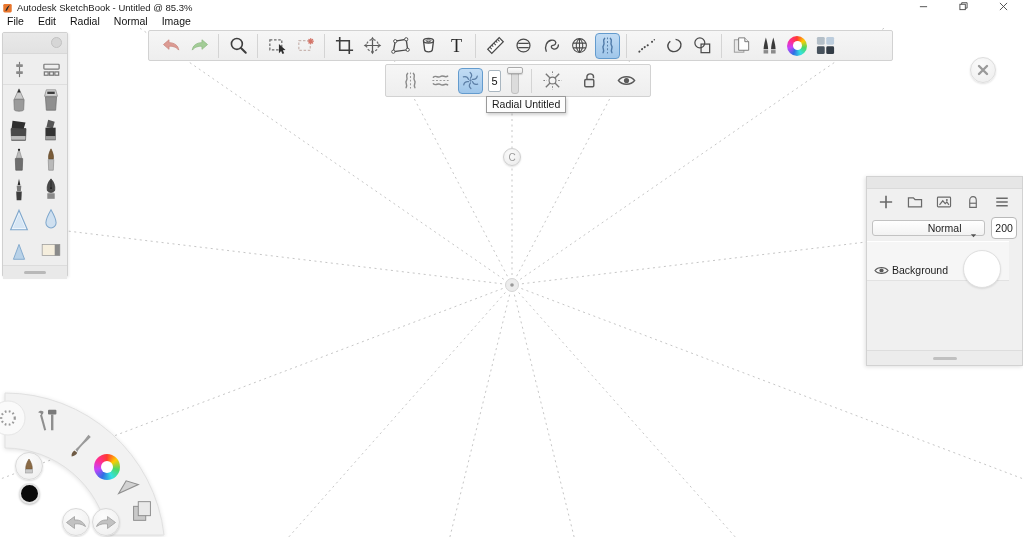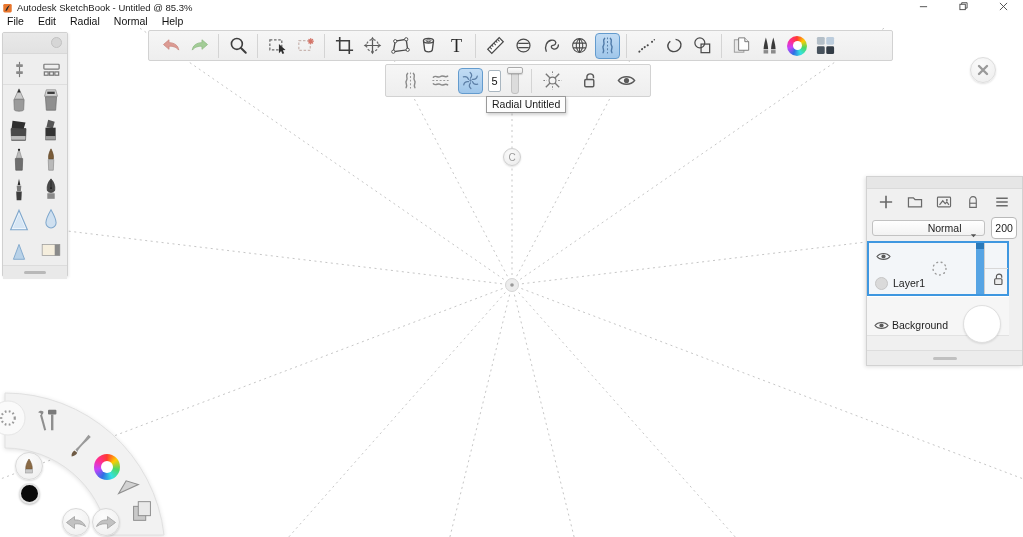--- a/index.html
+++ b/index.html
@@ -178,21 +178,21 @@
         </svg>
       </div>
   </div>
 </div>
 
 <div class="menubar" id="menubar">
     <span class="menu-item">File</span>
     <span class="menu-item">Edit</span>
     <span class="menu-item">Radial</span>
     <span class="menu-item">Normal</span>
-    <span class="menu-item">Help</span>
+    <span class="menu-item">Image</span>
   </div>
 
 <div class="main-toolbar" id="main-toolbar">
     <span class="tool">
       <svg viewBox="0 0 22 22">
         <path d="M8.4 5 L8.4 8 C14.2 8.1 18 11 18.6 15.8 C15.6 12.4 12 11.5 8.4 11.9 L8.4 15 L2.6 10 Z" fill="#dc9b93" stroke="#c9857d" stroke-width="0.8"></path>
       </svg>
     </span>
     <span class="tool">
       <svg viewBox="0 0 22 22">
@@ -618,40 +618,20 @@
   <div class="lp-controls">
     <div class="blend-select">
       <span class="blend-label">Normal</span>
       <span class="dd-arrow"><svg viewBox="0 0 10 10">
             <path d="M2 3.5 L5 7 L8 3.5 Z" fill="#555"></path>
           </svg></span>
     </div>
     <div class="opacity-box">200</div>
   </div>
   <div class="rows-wrap">
-    <div class="layer-row row-layer1">
-      <span class="layer-eye" style="left:6px;top:5px;"><svg viewBox="0 0 22 22" fill="none">
-            <path d="M2.5 11 C6.5 5.8 15.5 5.8 19.5 11 C15.5 16.2 6.5 16.2 2.5 11 Z" stroke="#5a5a5a" stroke-width="1.4"></path>
-            <circle cx="11" cy="11" r="2.7" fill="#5a5a5a"></circle>
-          </svg></span>
-      <span class="spinner"><svg viewBox="0 0 22 22" fill="none">
-            <circle cx="11" cy="11" r="7.5" stroke="#9a9a9a" stroke-width="1.6" stroke-dasharray="1 4.2" stroke-linecap="round"></circle>
-          </svg></span>
-      <span class="color-dot"></span>
-      <span class="layer-label" style="left:24px;top:34px;">Layer1</span>
-      <span class="blue-bar"></span>
-      <span class="lock-cell">
-        <span class="tool">
-            <svg viewBox="0 0 22 22" fill="none">
-              <rect x="6" y="10" width="9.5" height="7.5" rx="1.2" stroke="#5a5a5a" stroke-width="1.5" fill="#ececec"></rect>
-              <path d="M8.3 10 V7.2 C8.3 2.9 15.2 3.1 15.2 7.2 V8.6" stroke="#5a5a5a" stroke-width="1.5"></path>
-            </svg>
-          </span>
-      </span>
-    </div>
     <div class="layer-row row-bg">
       <span class="layer-eye" style="left:6px;top:20px;"><svg viewBox="0 0 22 22" fill="none">
             <path d="M2.5 11 C6.5 5.8 15.5 5.8 19.5 11 C15.5 16.2 6.5 16.2 2.5 11 Z" stroke="#5a5a5a" stroke-width="1.4"></path>
             <circle cx="11" cy="11" r="2.7" fill="#5a5a5a"></circle>
           </svg></span>
       <span class="layer-label" style="left:25px;top:22px;">Background</span>
       <span class="bg-thumb"></span>
     </div>
   </div>
   <div class="lp-footer">

